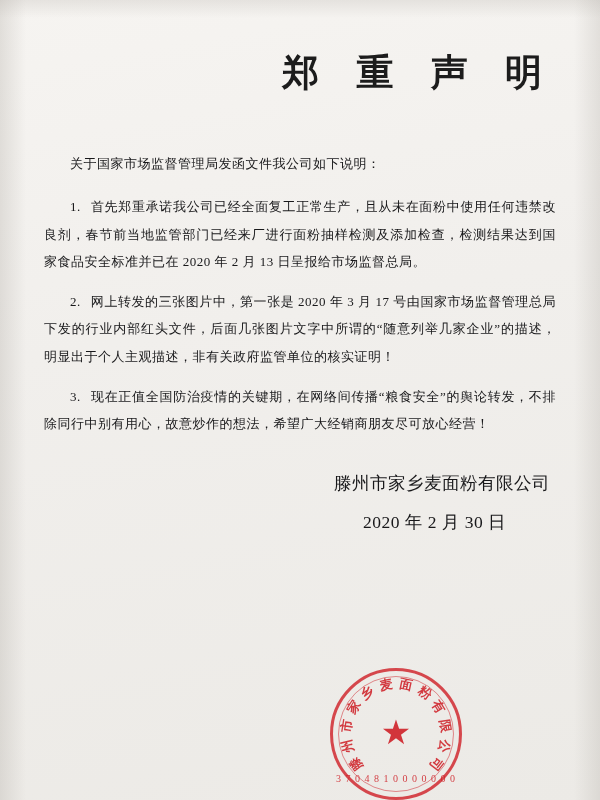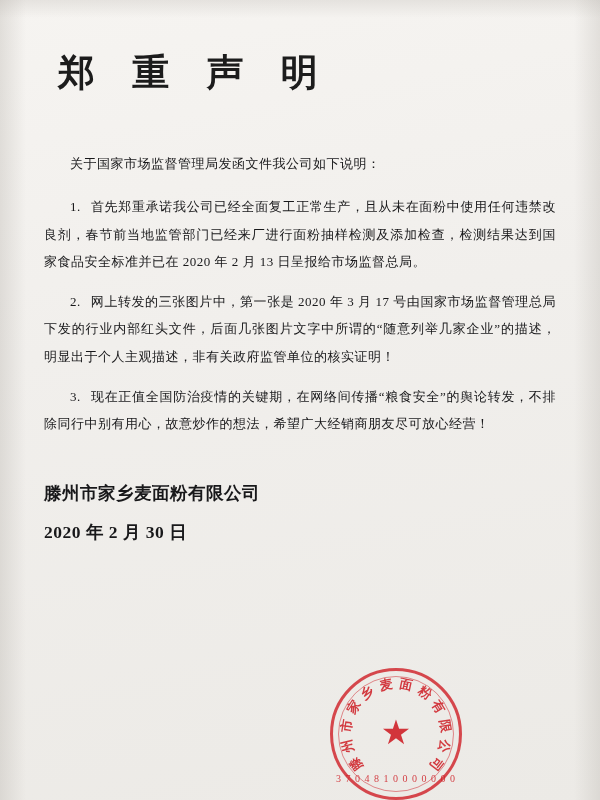--- a/index.html
+++ b/index.html
@@ -16,21 +16,21 @@
   .page {
     position: relative;
     width: 600px;
     height: 800px;
     background: linear-gradient(170deg, #f6f4f1 0%, #f1efec 40%, #eceae6 100%);
     box-sizing: border-box;
     padding: 30px 44px 0 44px;
     overflow: hidden;
   }
   .doc-title {
-    text-align: left;
+    text-align: right;
     font-size: 37px;
     font-weight: bold;
     letter-spacing: 14px;
     color: #1c1c1c;
     margin: 18px 0 0 0;
     padding-left: 14px;
     font-family: "Liberation Serif", "DejaVu Serif", serif;
   }
   .body-text {
     margin-top: 52px;
@@ -48,28 +48,27 @@
     margin-bottom: 16px;
   }
   .num-para {
     margin: 0 0 13px 0;
     text-indent: 2em;
   }
   .num-para .num {
     margin-right: 10px;
   }
   .sign-block {
-    margin-top: 38px;
-    text-align: left;
+    margin-top: 28px;
+    text-align: right;
     font-size: 17.5px;
     line-height: 2.0;
     color: #18181a;
     letter-spacing: 0.5px;
     padding-right: 6px;
-    font-weight: bold;
   }
   .sign-company {
     margin: 0;
   }
   .sign-date {
     margin: 4px 44px 0 0;
   }
   
   .seal {
     position: absolute;

